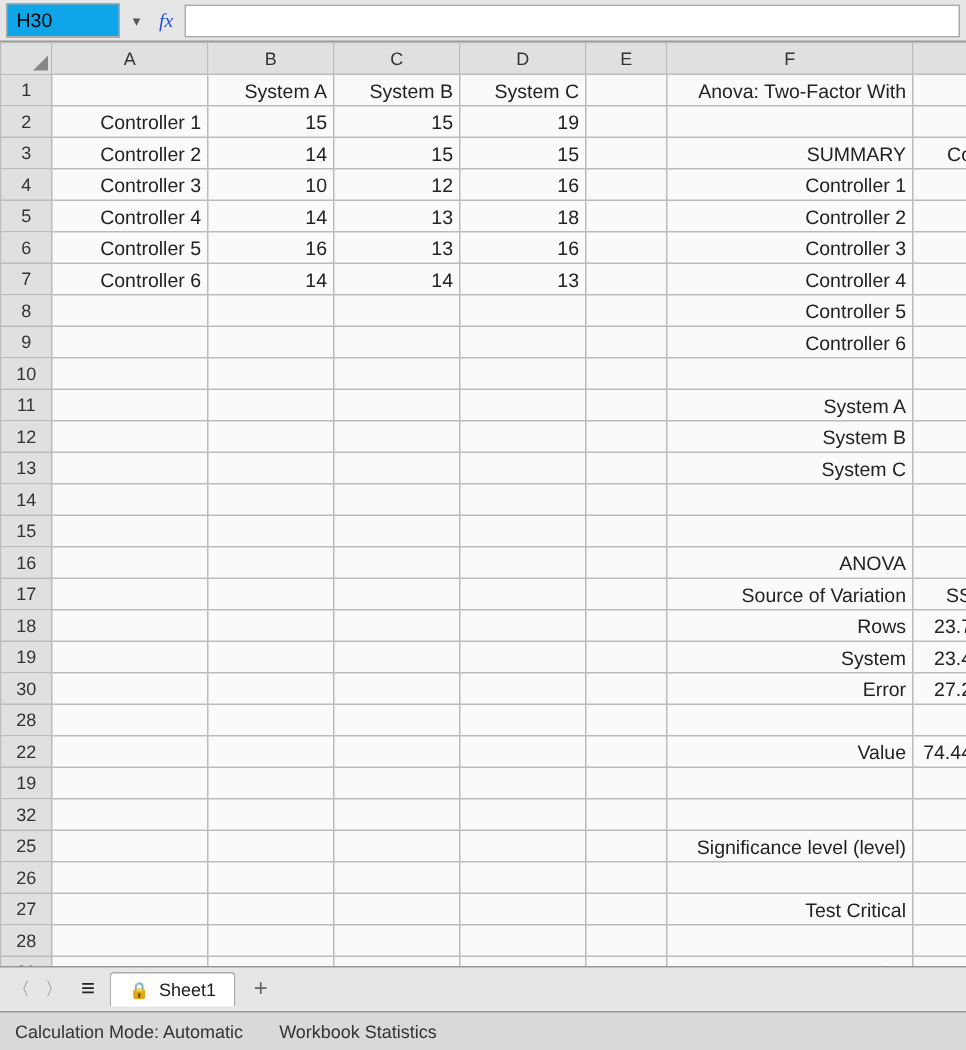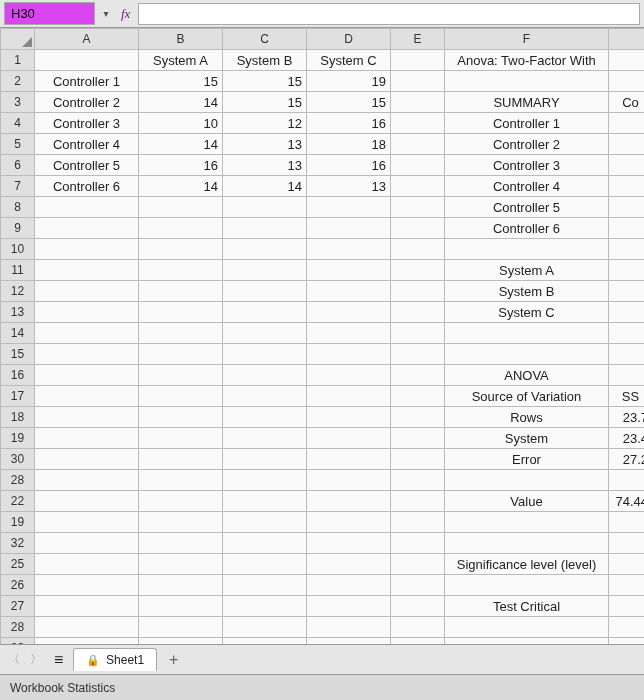--- a/index.html
+++ b/index.html
@@ -15,39 +15,39 @@
       flex-direction: column;
     }
     .namebox-row {
       display: flex;
       align-items: center;
       background: #e6e6e6;
       border-bottom: 1px solid #999;
       height: 28px;
     }
     .namebox {
-      width: 91px;
-      background: #d946ef;
+      width: 76px;
+      background: #0ea5e9;
       border: 1px solid #aaa;
       padding: 3px 6px;
       margin: 0 4px;
       font-size: 13px;
     }
     .namebox-dd {
       width: 14px;
       color: #555;
       font-size: 10px;
       text-align: center;
       cursor: pointer;
     }
     .fx {
       font-style: italic;
       font-family: "Times New Roman", serif;
       padding: 0 8px;
-      color: #701a75;
+      color: #1d4ed8;
     }
     .formula-bar {
       flex: 1;
       background: #fff;
       border: 1px solid #aaa;
       height: 22px;
       margin: 2px 4px 2px 0;
     }
     .grid-wrap {
       flex: 1;
@@ -92,21 +92,21 @@
       border-bottom: 10px solid #888;
     }
     col.cA { width: 104px; }
     col.cB { width: 84px; }
     col.cC { width: 84px; }
     col.cD { width: 84px; }
     col.cE { width: 54px; }
     col.cF { width: 164px; }
     col.cG { width: 44px; }
     td.num { text-align: right; }
-    td.txt { text-align: center; }
+    td.txt { text-align: right; }
     .tabs {
       display: flex;
       align-items: center;
       background: #e6e6e6;
       border-top: 1px solid #999;
       height: 30px;
       padding: 0 6px;
       gap: 6px;
     }
     .tabs .nav { color: #888; font-size: 12px; cursor: pointer; padding: 0 2px;}
@@ -470,14 +470,15 @@
   <span class="nav">〉</span>
   <span class="menu">≡</span>
   <div class="tab">
     <span class="lock">🔒</span>
     <span>Sheet1</span>
   </div>
   <span class="addtab">+</span>
 </div>
 
 <div class="statusbar">
+  <span>Calculation Mode: Automatic</span>
   <span>Workbook Statistics</span>
 </div>
 
 </body></html>

